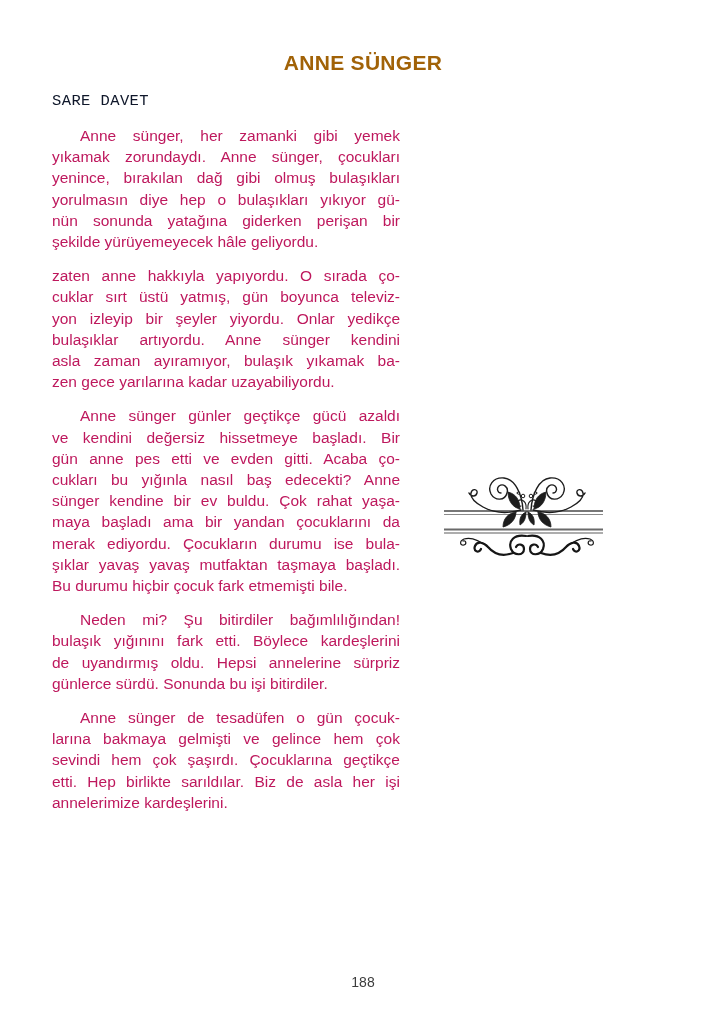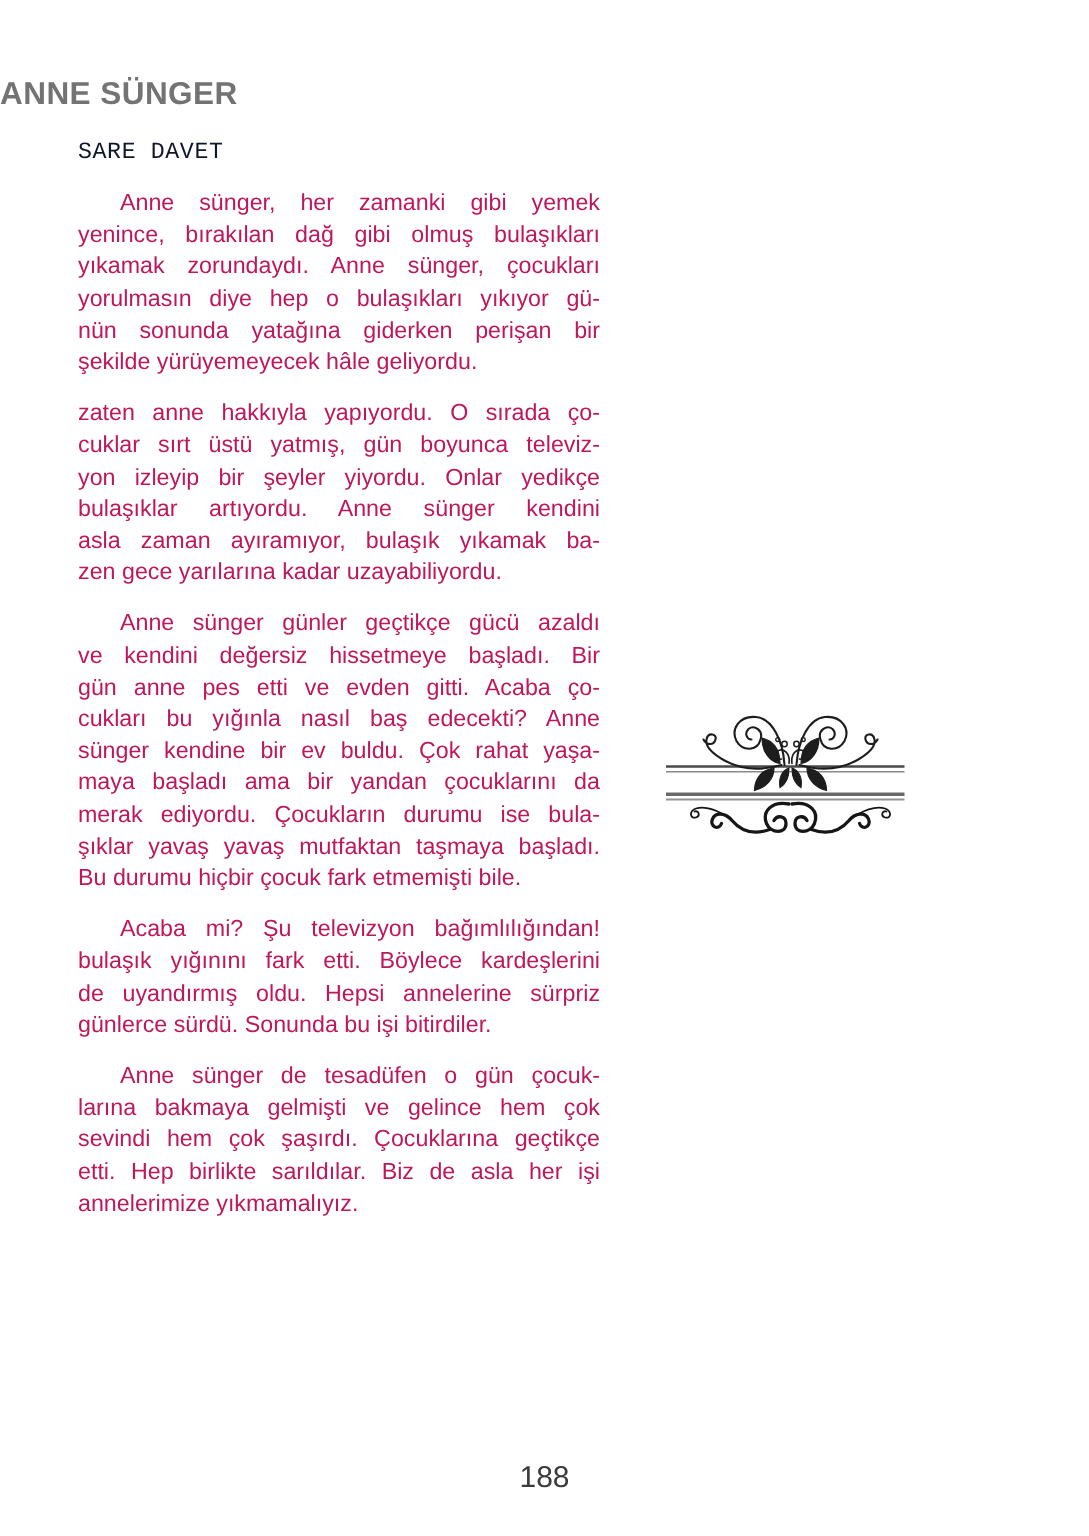--- a/index.html
+++ b/index.html
@@ -8,25 +8,25 @@
     width: 726px;
     height: 1024px;
     background: #ffffff;
     font-family: "Liberation Sans", sans-serif;
     overflow: hidden;
   }
   .title {
     position: absolute;
     top: 51px; left: 0; width: 100%;
     margin: 0;
-    text-align: left;
+    text-align: center;
     font-size: 21px;
     font-weight: 700;
     letter-spacing: 0.3px;
-    color: #737373;
+    color: #a16207;
   }
   .author {
     position: absolute;
     top: 92px; left: 52px;
     font-size: 15.5px;
     letter-spacing: 0.4px;
     color: #0f172a;
     font-family: Liberation Mono, monospace;
   }
   .body-text {
@@ -44,38 +44,38 @@
   .ornament {
     position: absolute;
     left: 444px; top: 466px;
     width: 160px; height: 100px;
   }
   .ornament svg { display: block; width: 100%; height: 100%; }
   .page-number {
     position: absolute;
     top: 974px; left: 0; width: 100%;
     text-align: center;
-    font-size: 20px;
+    font-size: 14px;
     color: #3c3c3c;
   }
 </style>
 </head>
 <body>
 
 <div class="page">
 
   <h1 class="title">ANNE SÜNGER</h1>
 
   <div class="author">SARE DAVET</div>
 
   <div class="body-text" id="body-text">
       <div class="paragraph">
         <div class="line first">Anne sünger, her zamanki gibi yemek</div>
+        <div class="line">yıkamak zorundaydı. Anne sünger, çocukları</div>
         <div class="line">yenince, bırakılan dağ gibi olmuş bulaşıkları</div>
-        <div class="line">yıkamak zorundaydı. Anne sünger, çocukları</div>
         <div class="line">yorulmasın diye hep o bulaşıkları yıkıyor gü-</div>
         <div class="line">nün sonunda yatağına giderken perişan bir</div>
         <div class="line last">şekilde yürüyemeyecek hâle geliyordu.</div>
       </div>
       <div class="paragraph">
         <div class="line">zaten anne hakkıyla yapıyordu. O sırada ço-</div>
         <div class="line">cuklar sırt üstü yatmış, gün boyunca televiz-</div>
         <div class="line">yon izleyip bir şeyler yiyordu. Onlar yedikçe</div>
         <div class="line">bulaşıklar artıyordu. Anne sünger kendini</div>
         <div class="line">asla zaman ayıramıyor, bulaşık yıkamak ba-</div>
@@ -86,31 +86,31 @@
         <div class="line">ve kendini değersiz hissetmeye başladı. Bir</div>
         <div class="line">gün anne pes etti ve evden gitti. Acaba ço-</div>
         <div class="line">cukları bu yığınla nasıl baş edecekti? Anne</div>
         <div class="line">sünger kendine bir ev buldu. Çok rahat yaşa-</div>
         <div class="line">maya başladı ama bir yandan çocuklarını da</div>
         <div class="line">merak ediyordu. Çocukların durumu ise bula-</div>
         <div class="line">şıklar yavaş yavaş mutfaktan taşmaya başladı.</div>
         <div class="line last">Bu durumu hiçbir çocuk fark etmemişti bile.</div>
       </div>
       <div class="paragraph">
-        <div class="line first">Acaba mi? Şu televizyon bağımlılığından!</div>
+        <div class="line first">Neden mi? Şu bitirdiler bağımlılığından!</div>
         <div class="line">bulaşık yığınını fark etti. Böylece kardeşlerini</div>
         <div class="line">de uyandırmış oldu. Hepsi annelerine sürpriz</div>
         <div class="line last">günlerce sürdü. Sonunda bu işi bitirdiler.</div>
       </div>
       <div class="paragraph">
         <div class="line first">Anne sünger de tesadüfen o gün çocuk-</div>
         <div class="line">larına bakmaya gelmişti ve gelince hem çok</div>
         <div class="line">sevindi hem çok şaşırdı. Çocuklarına geçtikçe</div>
         <div class="line">etti. Hep birlikte sarıldılar. Biz de asla her işi</div>
-        <div class="line last">annelerimize yıkmamalıyız.</div>
+        <div class="line last">annelerimize kardeşlerini.</div>
       </div>
     </div>
 
   <div class="ornament">
     <svg viewBox="0 0 160 100" xmlns="http://www.w3.org/2000/svg">
 
       <line x1="0" y1="45" x2="159" y2="45" stroke="#4a4a4a" stroke-width="1.6"></line>
       <line x1="0" y1="48.5" x2="159" y2="48.5" stroke="#8a8a8a" stroke-width="1.1"></line>
       <line x1="0" y1="63.5" x2="159" y2="63.5" stroke="#6a6a6a" stroke-width="2.2"></line>
       <line x1="0" y1="67" x2="159" y2="67" stroke="#929292" stroke-width="1.3"></line>

